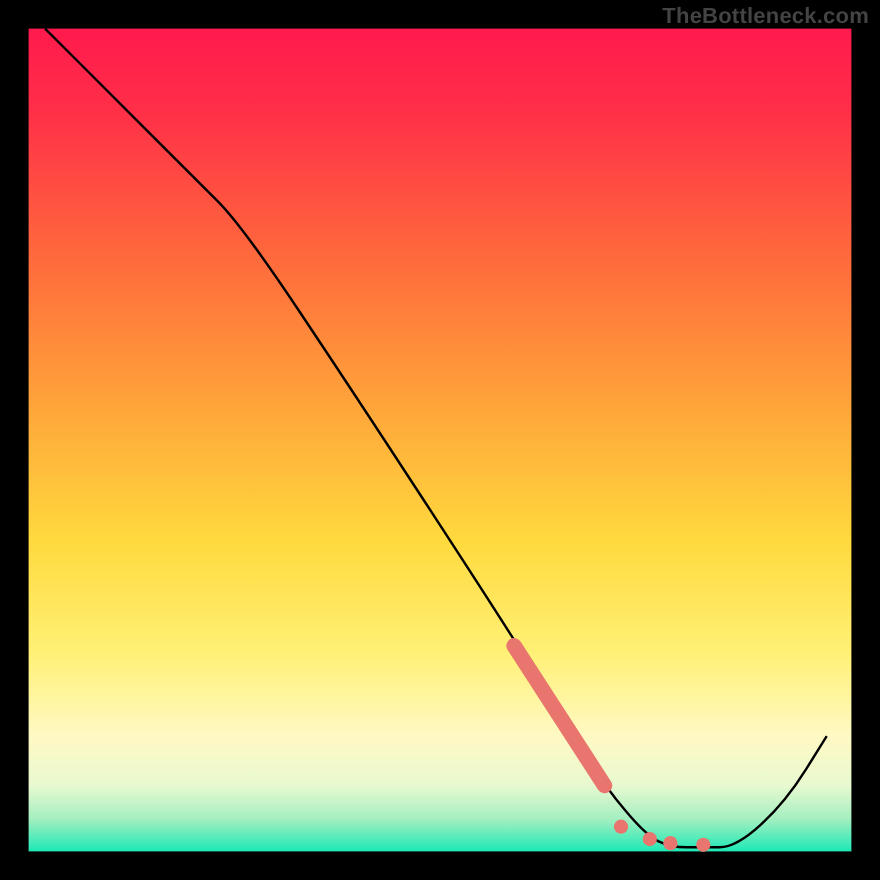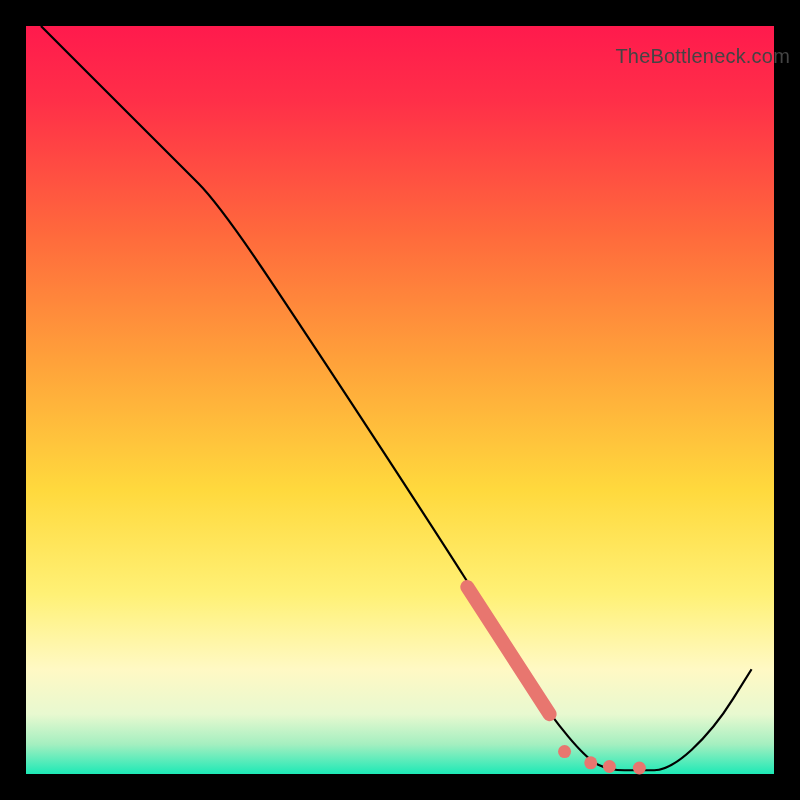--- a/index.html
+++ b/index.html
@@ -19,24 +19,23 @@
     width: 800px;
     height: 800px;
     box-sizing: border-box;
   }
   .watermark {
     position: absolute;
     top: 4px;
     right: 10px;
     color: #444;
     font-size: 20px;
-    font-weight: 400;
+    font-weight: 700;
     letter-spacing: 0.2px;
     z-index: 10;
-    margin-top: 41px;
   }
   svg {
     display: block;
   }
 </style>
 </head>
 <body>
 
 <div class="frame">
   <svg width="800" height="800" viewBox="0 0 800 800">

